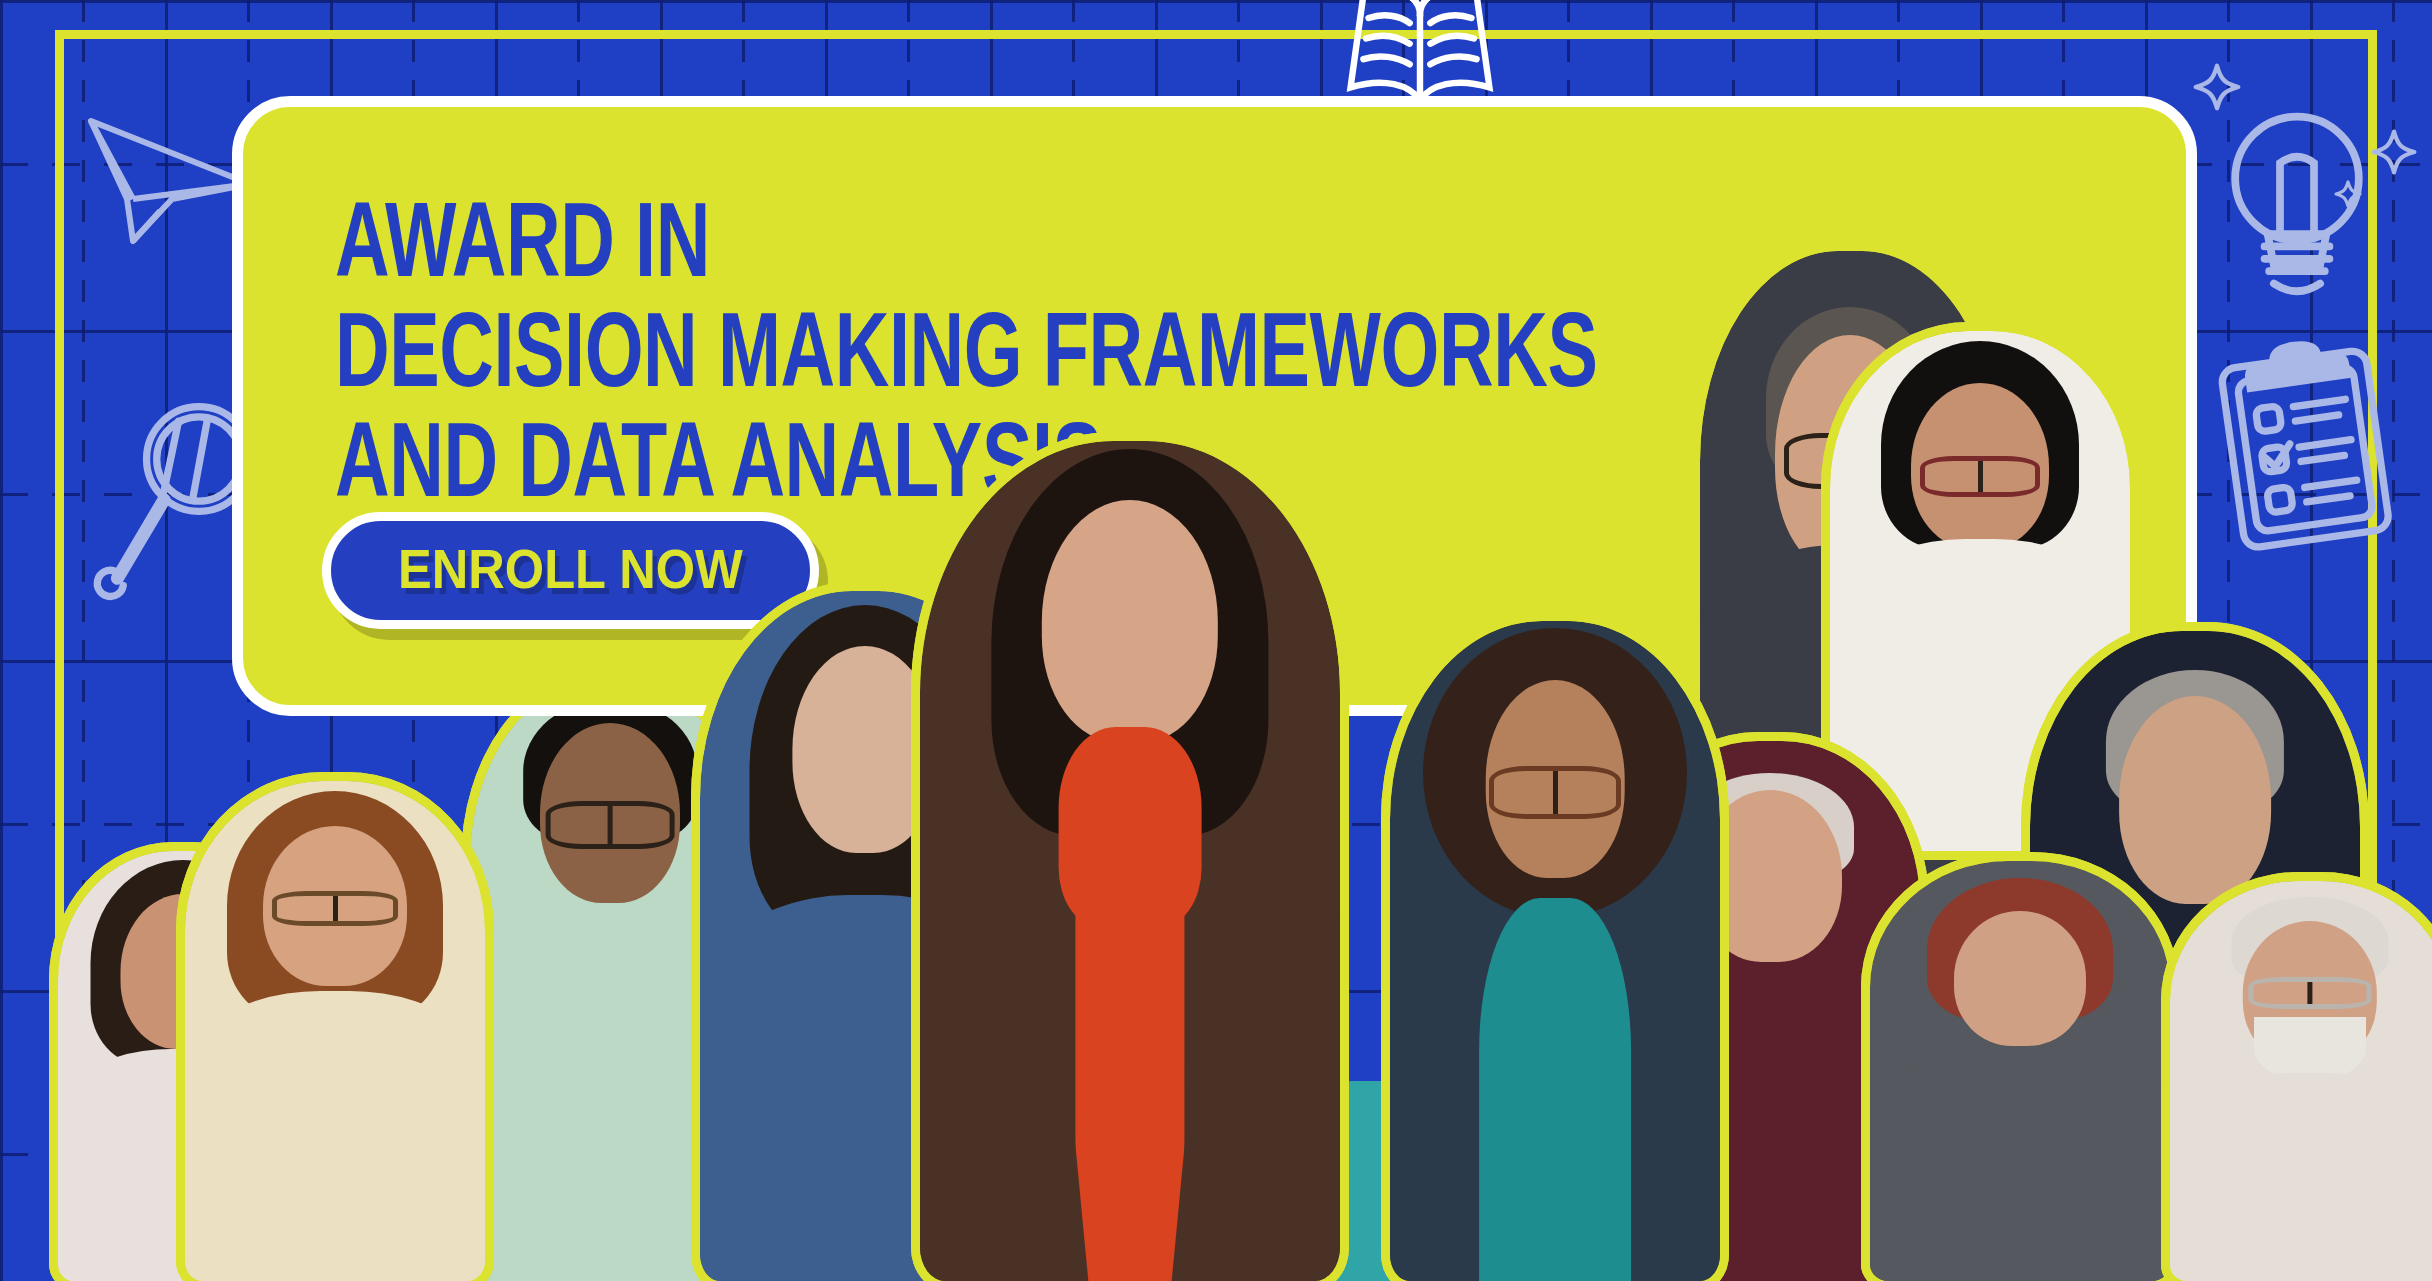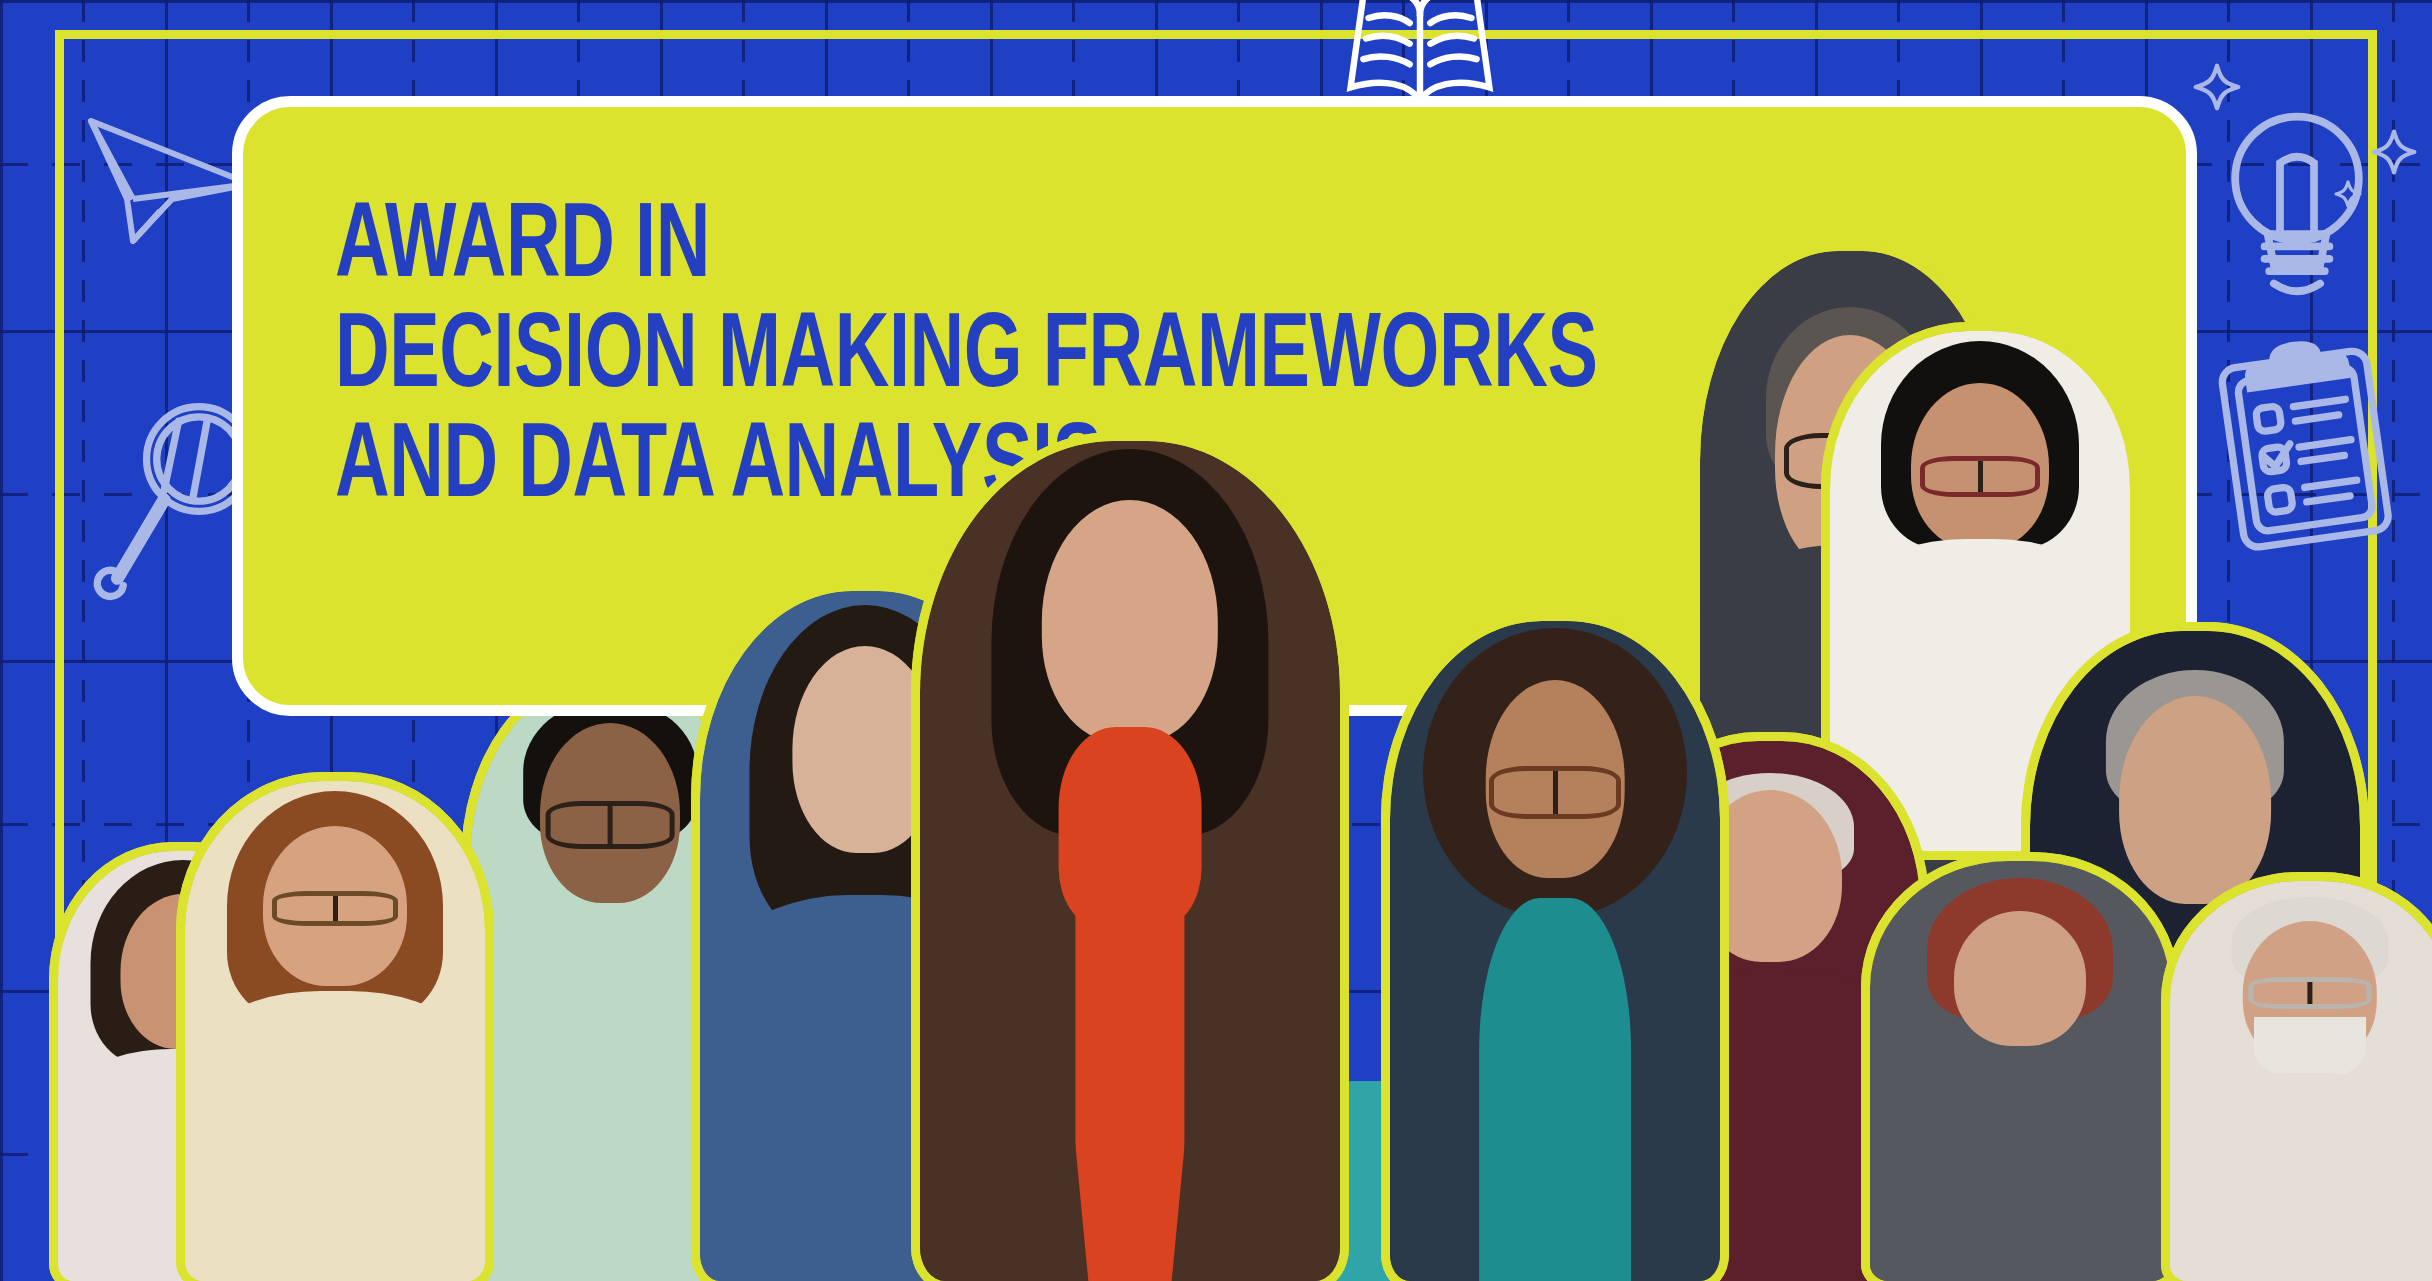--- a/index.html
+++ b/index.html
@@ -406,14 +406,19 @@
   <div class="hero-card">
     <div class="hero-inner">
       <h1 class="hero-title">
         <span class="ln">AWARD IN</span>
         <span class="ln">DECISION MAKING FRAMEWORKS</span>
         <span class="ln">AND DATA ANALYSIS</span>
       </h1>
     </div>
   </div>
 
+  <div class="cta-wrap">
+    <button class="cta-btn">
+      <span class="cta-label">ENROLL NOW</span>
+    </button>
+  </div>
 
 </div>
 
 </body></html>

